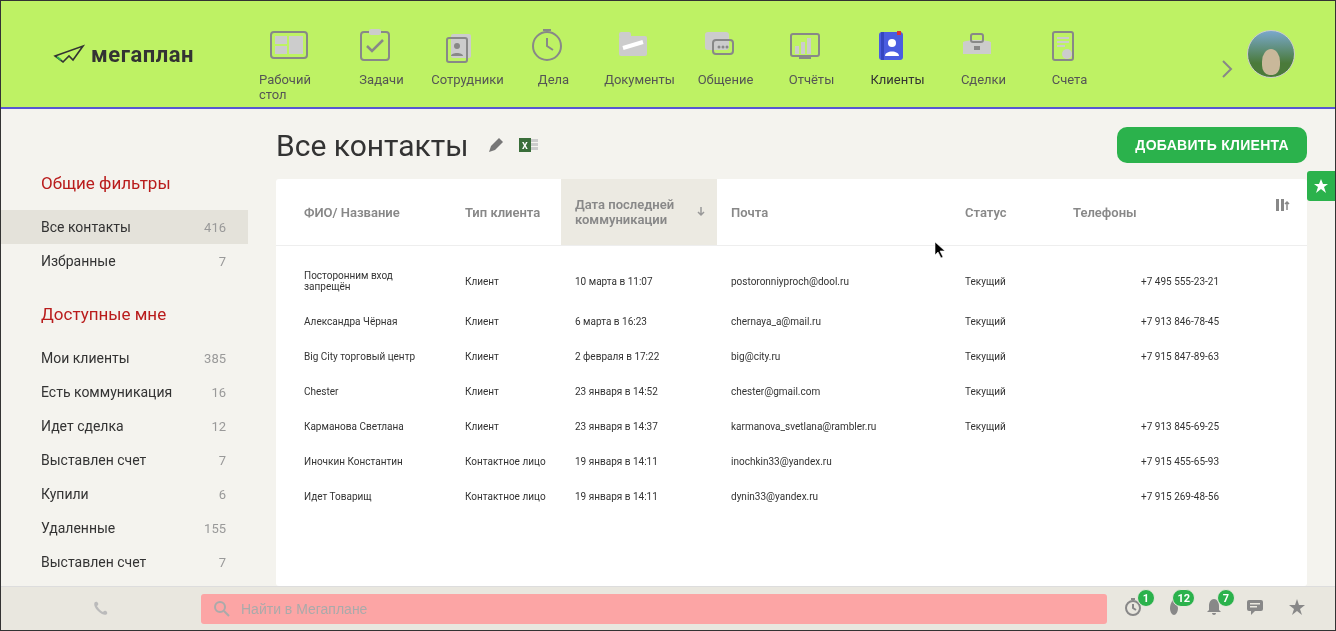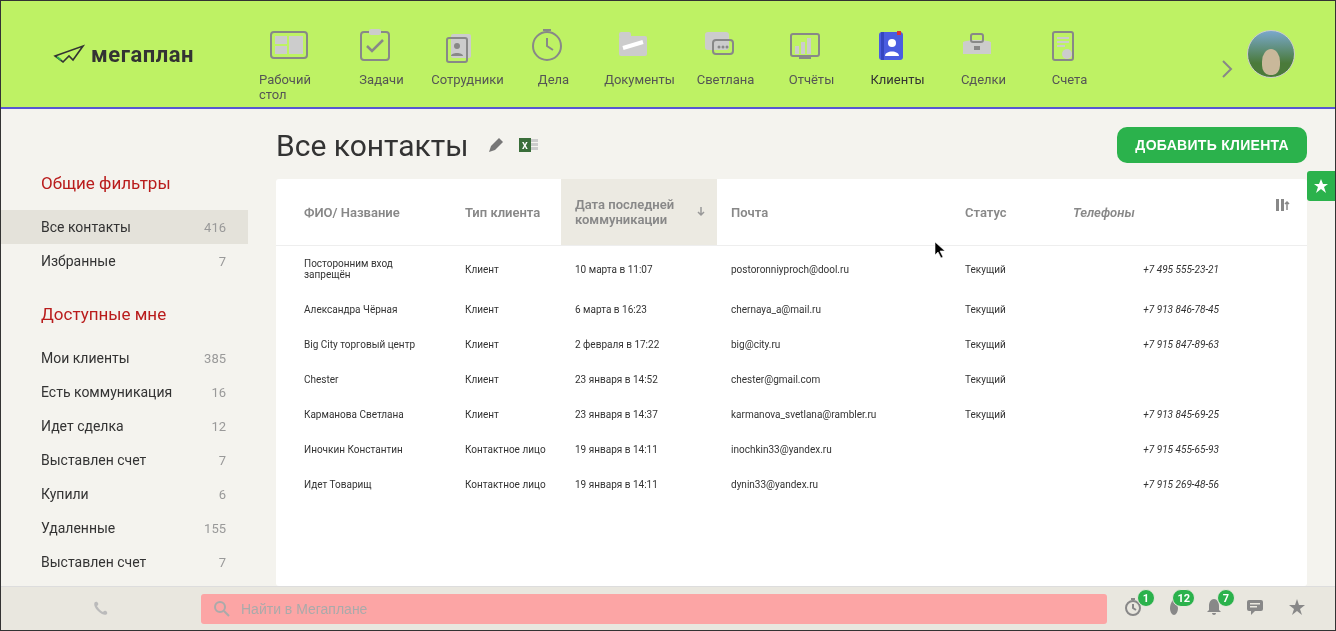--- a/index.html
+++ b/index.html
@@ -33,37 +33,37 @@
 
 .main { flex: 1; background: #f4f3ee; padding: 18px 0 0 0; display: flex; flex-direction: column; position: relative; }
 .page-header { display: flex; align-items: center; padding: 0 28px 16px 28px; }
 .page-title { font-size: 30px; font-weight: 400; color: #333; margin-right: 18px; }
 .page-actions { display: flex; gap: 14px; }
 .icon-btn { display: inline-flex; align-items: center; justify-content: center; cursor: pointer; }
 .add-button { margin-left: auto; background: #2bb24c; color: #fff; border: none; padding: 10px 18px; font-size: 14px; font-weight: 600; cursor: pointer; border-radius: 10px; letter-spacing: 0.3px; }
 .star-tab { position: absolute; right: 0; top: 62px; width: 28px; height: 30px; background: #2bb24c; display: flex; align-items: center; justify-content: center; border-radius: 3px 0 0 3px; color: #fff; cursor: pointer; }
 
 
-.table-wrap { background: #fff; margin: 0 28px 0 28px; border-radius: 3px; flex: 1; overflow: hidden; display: flex; flex-direction: column; }
+.table-wrap { background: #fff; margin: 0 28px 0 28px; border-radius: 3px; flex: 1; overflow: hidden; display: flex; flex-direction: column; gap: 12px; }
 .thead { display: flex; align-items: stretch; border-bottom: 1px solid #eee; }
 .th { padding: 18px 10px 18px 14px; font-size: 13px; color: #888; font-weight: 600; display: flex; align-items: center; }
 .th.sorted { background: #eceae2; position: relative; }
 .sort-arrow { margin-left: auto; color: #aaa; }
 .col-settings { margin-left: auto; padding: 18px 16px; color: #888; cursor: pointer; }
 .tbody { flex: 1; overflow-y: auto; }
 .tr { display: flex; align-items: center; padding: 8px 0; font-size: 10px; }
 .td { padding: 4px 10px 4px 14px; color: #333; }
 .td.phone { text-align: right; padding-right: 20px; }
 
 .c-name { width: 175px; padding-left: 28px !important; }
 .c-type { width: 110px; }
 .c-date { width: 156px; }
 .c-email { width: 234px; }
 .c-status { width: 108px; }
-.c-phone { width: 180px; font-style: italic; }
+.c-phone { width: 180px; }
 
 
 .footer { height: 44px; background: #e9e7df; display: flex; align-items: center; border-top: 1px solid #ddd; }
 .footer-phone { width: 200px; display: flex; justify-content: center; color: #aaa; }
 .search-wrap { flex: 1; background: #fca5a5; margin: 6px 16px 6px 0; border-radius: 3px; display: flex; align-items: center; padding: 6px 12px; }
 .search-wrap input { border: none; outline: none; background: transparent; font-size: 14px; flex: 1; margin-left: 10px; color: #555; }
 .search-wrap input::placeholder { color: #aaa; }
 .footer-icons { display: flex; gap: 22px; padding-right: 28px; align-items: center; }
 .footer-icon { position: relative; color: #888; cursor: pointer; }
 .badge { position: absolute; top: -8px; right: -12px; min-width: 18px; height: 18px; border-radius: 9px; background: #2bb24c; color: #fff; font-size: 11px; font-weight: 700; display: flex; align-items: center; justify-content: center; padding: 0 4px; border: 1px solid #e9e7df; }
@@ -139,21 +139,21 @@
         <div class="nav-item">
           <div class="nav-item-icon">
             <svg width="40" height="40" viewBox="0 0 40 40">
               <rect x="6" y="6" width="24" height="18" rx="3" fill="#ccc"></rect>
               <rect x="14" y="14" width="20" height="14" rx="3" fill="none" stroke="#888" stroke-width="2"></rect>
               <circle cx="20" cy="21" r="1.5" fill="#888"></circle>
               <circle cx="24" cy="21" r="1.5" fill="#888"></circle>
               <circle cx="28" cy="21" r="1.5" fill="#888"></circle>
             </svg>
           </div>
-          <div class="nav-item-label">Светлана</div>
+          <div class="nav-item-label">Общение</div>
         </div>
         <div class="nav-item">
           <div class="nav-item-icon">
             <svg width="40" height="40" viewBox="0 0 40 40">
               <rect x="6" y="8" width="28" height="22" rx="2" fill="none" stroke="#888" stroke-width="2"></rect>
               <rect x="10" y="20" width="4" height="8" fill="#ccc"></rect>
               <rect x="16" y="16" width="4" height="12" fill="#ccc"></rect>
               <rect x="22" y="12" width="4" height="16" fill="#ccc"></rect>
               <path d="M14 32 L26 32" stroke="#888" stroke-width="2"></path>
             </svg>

